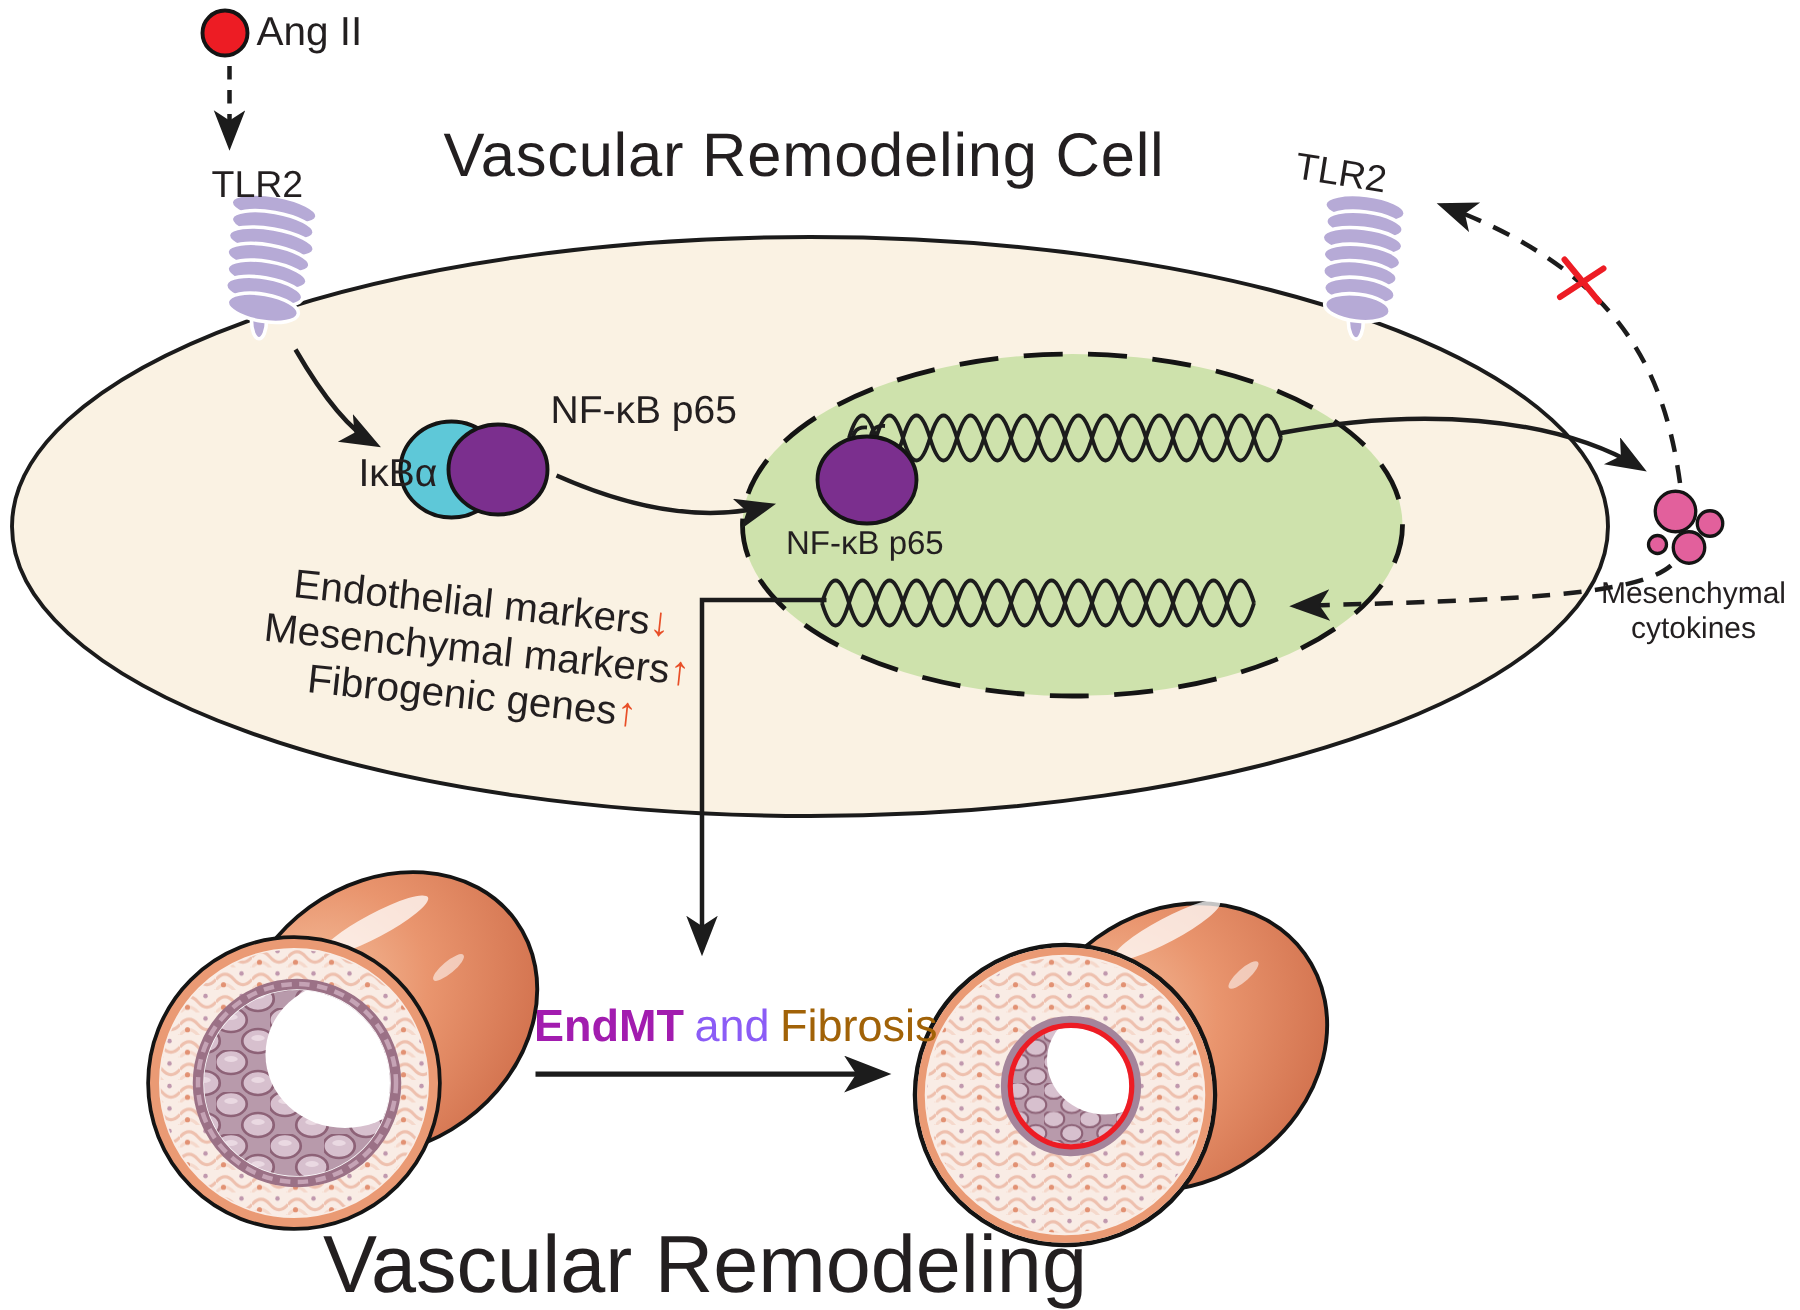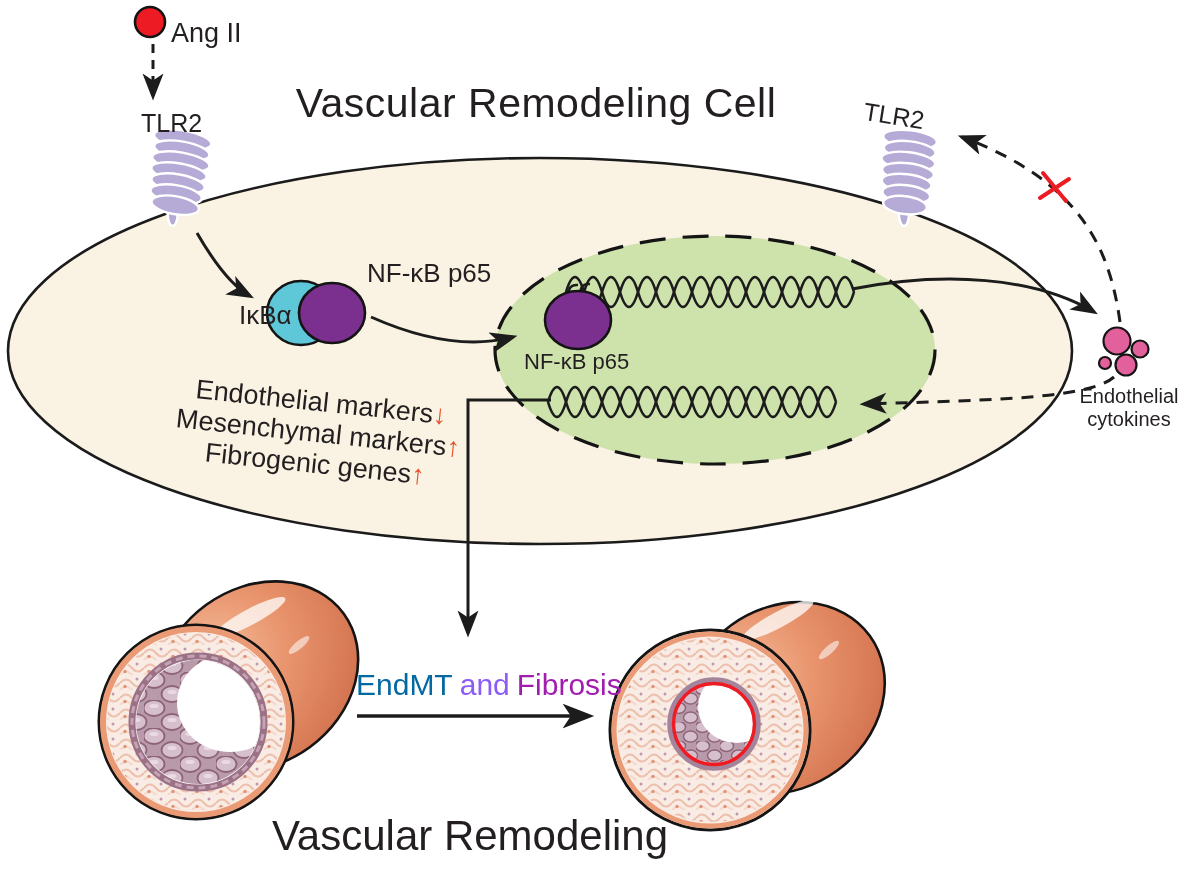--- a/index.html
+++ b/index.html
@@ -1,36 +1,36 @@
 <!DOCTYPE html>
 <html><head>
 <meta charset="utf-8">
 <style>
   html,body{margin:0;padding:0;background:#ffffff;}
   .stage{position:relative;width:1200px;height:873px;background:#ffffff;overflow:hidden;
          font-family:"Liberation Sans",sans-serif;color:#231f20;}
   .stage svg{position:absolute;left:0;top:0;}
   .lbl{position:absolute;white-space:nowrap;color:#231f20;}
   .title{font-size:41px;letter-spacing:0.5px;}
-  .subtitle{font-size:42px;}
+  .subtitle{font-size:54px;}
   .small-cap{font-size:25px;}
   .ang{font-size:27px;}
   .nfkb{font-size:26px;}
   .nfkb-n{font-size:22px;}
   .ikba{font-size:26px;margin-left:19px;}
   .rot8{transform:rotate(9deg);transform-origin:left top;}
   .markers{position:absolute;left:166px;top:387px;width:304px;transform:rotate(6deg);
            transform-origin:center;font-size:27px;line-height:31px;text-align:center;}
   .markers .arrow{color:#e84f28;}
   .cyto-label{position:absolute;left:1058px;top:385px;width:142px;font-size:20px;
               line-height:23px;text-align:center;white-space:pre-line;}
   .endmt-row{position:absolute;left:356px;top:668px;font-size:30px;}
-  .endmt-row .endmt{color:#0369a1;}
+  .endmt-row .endmt{color:#a21caf;font-weight:bold;}
   .endmt-row .conj{color:#8b5cf6;margin:0 7px;}
-  .endmt-row .fibrosis{color:#a21caf;text-align:right;}
+  .endmt-row .fibrosis{color:#a16207;text-align:right;}
 </style>
 </head>
 <body>
 
 <div class="stage">
 
   <svg width="1200" height="873" viewBox="0 0 1200 873">
     <defs>
       <marker id="ah" markerUnits="strokeWidth" markerWidth="11" markerHeight="9" refX="7.5" refY="3.5" orient="auto">
         <path d="M0 0 L9 3.5 L0 7 L2.3 3.5 Z" fill="#1c1c1c"></path>
@@ -174,36 +174,36 @@
       <circle cx="710" cy="730" r="92" fill="url(#fib)"></circle>
       <circle cx="714" cy="724" r="44" fill="#ffffff" stroke="#a4849b" stroke-width="5.5"></circle>
       <g clip-path="url(#lumR)">
         <rect x="670" y="680" width="90" height="90" fill="url(#cobS)"></rect>
         <ellipse cx="737" cy="707" rx="39" ry="36" fill="#ffffff"></ellipse>
       </g>
       <circle cx="714" cy="724" r="40.5" fill="none" stroke="#ed1c24" stroke-width="3.5"></circle>
     </g>
   </svg>
 
-  <div class="lbl ang" style="left:171px;top:18px;">Ang II</div>
+  <div class="lbl ang" style="left:171px;top:6px;">Ang II</div>
   <div class="lbl small-cap" style="left:141px;top:109px;">TLR2</div>
   <div class="lbl title" style="left:536px;top:80px;transform:translateX(-50%);">Vascular Remodeling Cell</div>
   <div class="lbl small-cap rot8" style="left:866px;top:97px;">TLR2</div>
 
   <div class="lbl ikba" style="left:220px;top:300px;">IκBα</div>
   <div class="lbl nfkb" style="left:367px;top:258px;">NF-κB p65</div>
   <div class="lbl nfkb-n" style="left:524px;top:349px;">NF-κB p65</div>
 
   <div class="markers">
     <div><span>Endothelial markers</span><span class="arrow">↓</span></div>
     <div><span>Mesenchymal markers</span><span class="arrow">↑</span></div>
     <div><span>Fibrogenic genes</span><span class="arrow">↑</span></div>
   </div>
 
-  <div class="cyto-label">Endothelial
+  <div class="cyto-label">Mesenchymal
 cytokines</div>
 
   <div class="endmt-row">
     <span class="endmt">EndMT</span><span class="conj">and</span><span class="fibrosis">Fibrosis</span>
   </div>
 
   <div class="lbl subtitle" style="left:470px;top:812px;transform:translateX(-50%);">Vascular Remodeling</div>
 </div>
 
 </body></html>

